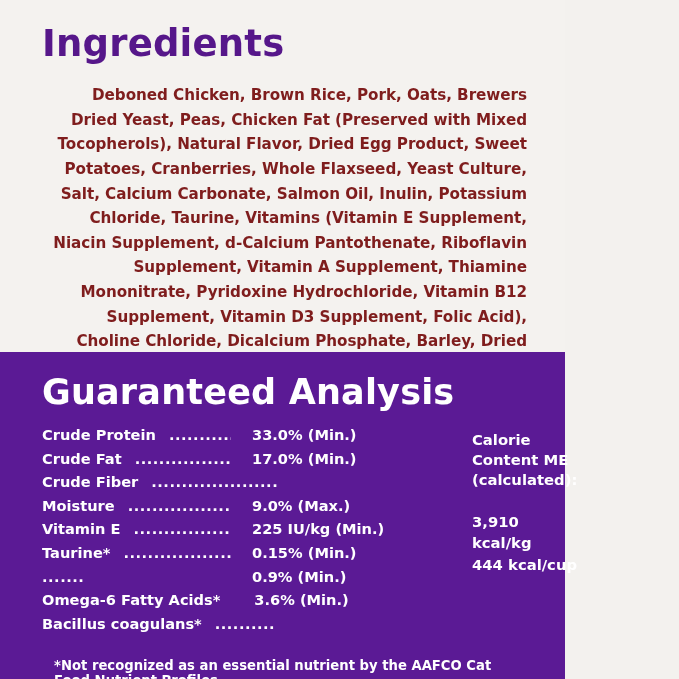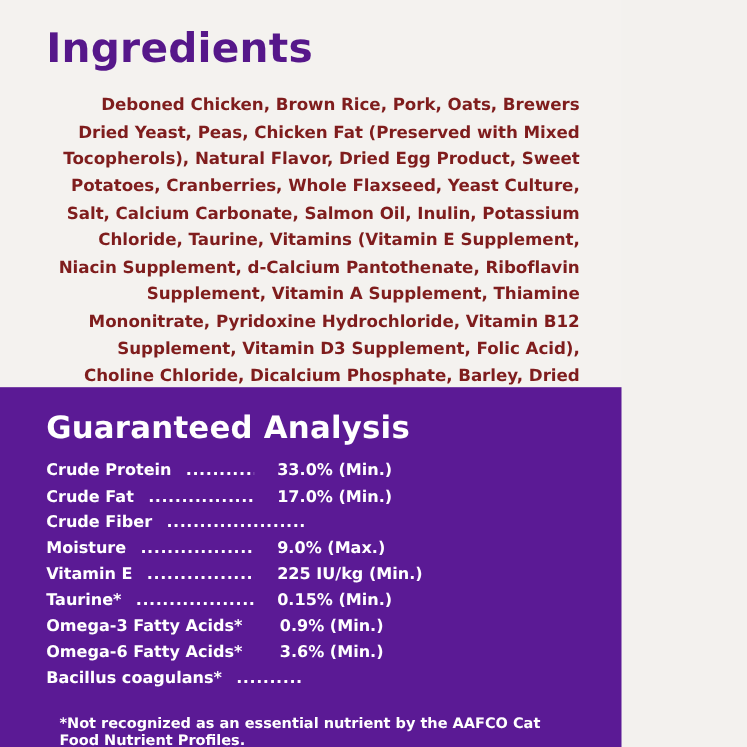--- a/index.html
+++ b/index.html
@@ -48,21 +48,21 @@
   
   .ga-panel {
     background: #5b1a95;
     color: #ffffff;
     flex: 1;
     padding: 20px 34px 10px 42px;
     box-sizing: border-box;
     position: relative;
   }
   .ga-title {
-    font-size: 28px;
+    font-size: 35px;
     font-weight: bold;
     margin: 0 0 16px 0;
     color: #ffffff;
     letter-spacing: 0.2px;
   }
   .ga-columns {
     display: flex;
     flex-direction: row;
     align-items: flex-start;
   }
@@ -171,37 +171,44 @@
           <span class="ga-value">225 IU/kg (Min.)</span>
         </div>
 
         <div class="ga-row">
           <span class="ga-label">Taurine*</span>
           <span class="ga-dots">..........................</span>
           <span class="ga-value">0.15% (Min.)</span>
         </div>
 
         <div class="ga-row">
-          <span class="ga-label">Omega-3  Fatty  Acids*</span>
           <span class="ga-dots">.......</span>
           <span class="ga-value">0.9% (Min.)</span>
         </div>
 
         <div class="ga-row">
           <span class="ga-label">Omega-6  Fatty  Acids*</span>
           <span class="ga-dots">.......</span>
           <span class="ga-value">3.6% (Min.)</span>
         </div>
 
         <div class="ga-row wide">
           <span class="ga-label">Bacillus  coagulans*</span>
           <span class="ga-dots">..........</span>
         </div>
 
       </div>
 
+      <div class="ga-right">
+        <div class="calorie-line">Calorie Content ME</div>
+        <div class="calorie-line">(calculated):</div>
+        <div class="calorie-values">
+          <div>3,910 kcal/kg</div>
+          <div>444 kcal/cup</div>
+        </div>
+      </div>
 
     </div>
 
     <div class="ga-footnote">*Not recognized as an essential nutrient by the AAFCO Cat Food Nutrient Profiles.</div>
   </section>
 
 </div>
 
 </body></html>

